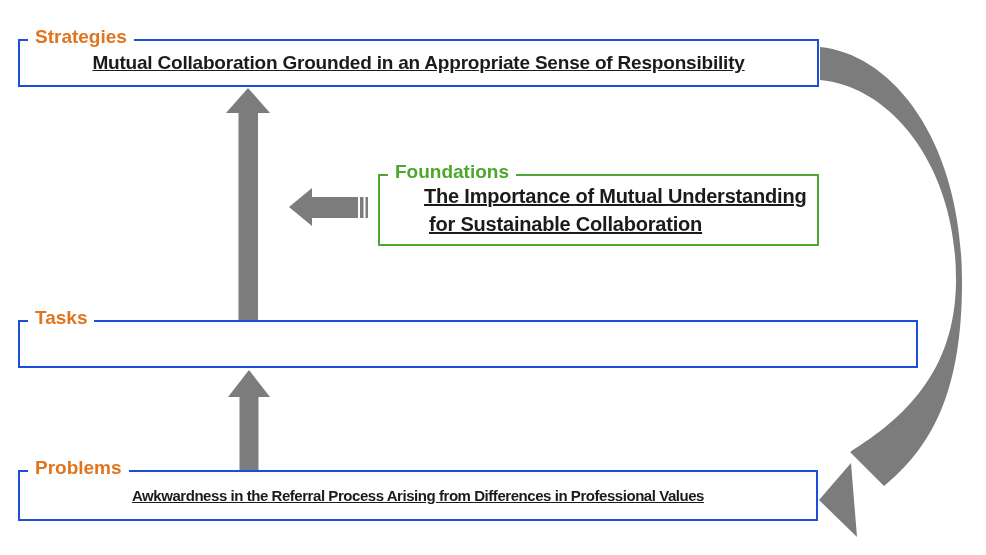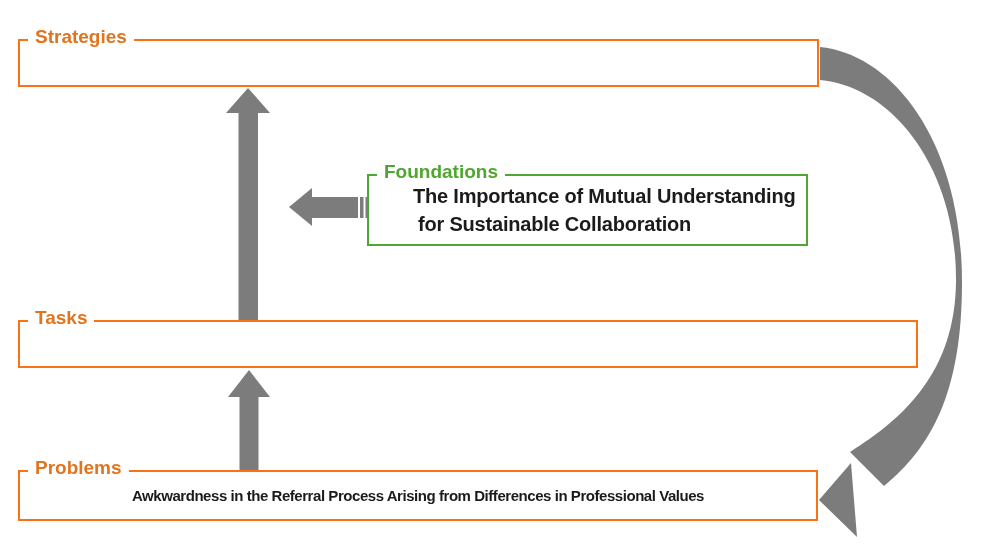--- a/index.html
+++ b/index.html
@@ -1,36 +1,36 @@
 <!DOCTYPE html>
 <html><head>
 <meta charset="utf-8">
 <style>
   html,body{margin:0;padding:0;background:#ffffff;}
   .canvas{
     position:relative;width:986px;height:555px;background:#ffffff;overflow:hidden;
     font-family:"Liberation Sans",sans-serif;font-weight:bold;color:#1b1b1b;
   }
   .arrow-layer{position:absolute;left:0;top:0;z-index:1;}
-  .gbox{position:absolute;border:2px solid #f97316;background:transparent;z-index:2;
-        display:flex;align-items:center;justify-content:center;box-sizing:border-box;}
+  .gbox{position:absolute;border:2px solid #1d4ed8;background:transparent;z-index:2;
+        display:flex;align-items:center;justify-content:center;box-sizing:border-box;text-decoration:underline;}
   .gbox.green{border-color:#4fa733;}
   .legend{
     position:absolute;top:-15px;left:8px;background:#ffffff;padding:0 7px;
     font-size:19px;line-height:22px;white-space:nowrap;z-index:3;color:#e0751f;
   }
   .legend.green{color:#4ea72e;}
   .boxtext{font-size:19px;letter-spacing:-0.2px;text-align:center;width:100%;}
   .boxtext.tight{font-size:15px;letter-spacing:-0.45px;}
   .foundations-lines{width:100%;padding-left:44px;box-sizing:border-box;text-align:left;
         font-size:20px;line-height:28px;letter-spacing:-0.2px;}
   .foundations-lines .l2{margin-left:5px;}
   
   .box-strategies{left:18px;top:39px;width:801px;height:48px;}
-  .box-foundations{left:367px;top:174px;width:441px;height:72px;}
+  .box-foundations{left:378px;top:174px;width:441px;height:72px;}
   .box-tasks{left:18px;top:320px;width:900px;height:48px;}
   .box-problems{left:18px;top:470px;width:800px;height:51px;}
   .gray{fill:#7c7c7c;}
 </style>
 </head>
 <body>
 
 <div class="canvas">
 
   <svg class="arrow-layer" width="986" height="555" viewBox="0 0 986 555">
@@ -58,20 +58,21 @@
                             C 962,395 930,448 884,486
                             L 850,452
                             C 904,418 955,372 956,282
                             C 957,165 890,86 820,80 Z"></path>
       <polygon class="gray" points="819,500 851,463 857,537"></polygon>
     </g>
   </svg>
 
   <div class="gbox box-strategies">
     <span class="legend">Strategies</span>
+    <div class="boxtext">Mutual Collaboration Grounded in an Appropriate Sense of Responsibility</div>
   </div>
 
   <div class="gbox green box-foundations">
     <span class="legend green">Foundations</span>
     <div class="foundations-lines">
       <div class="l1">The Importance of Mutual Understanding</div>
       <div class="l2">for Sustainable Collaboration</div>
     </div>
   </div>
 

